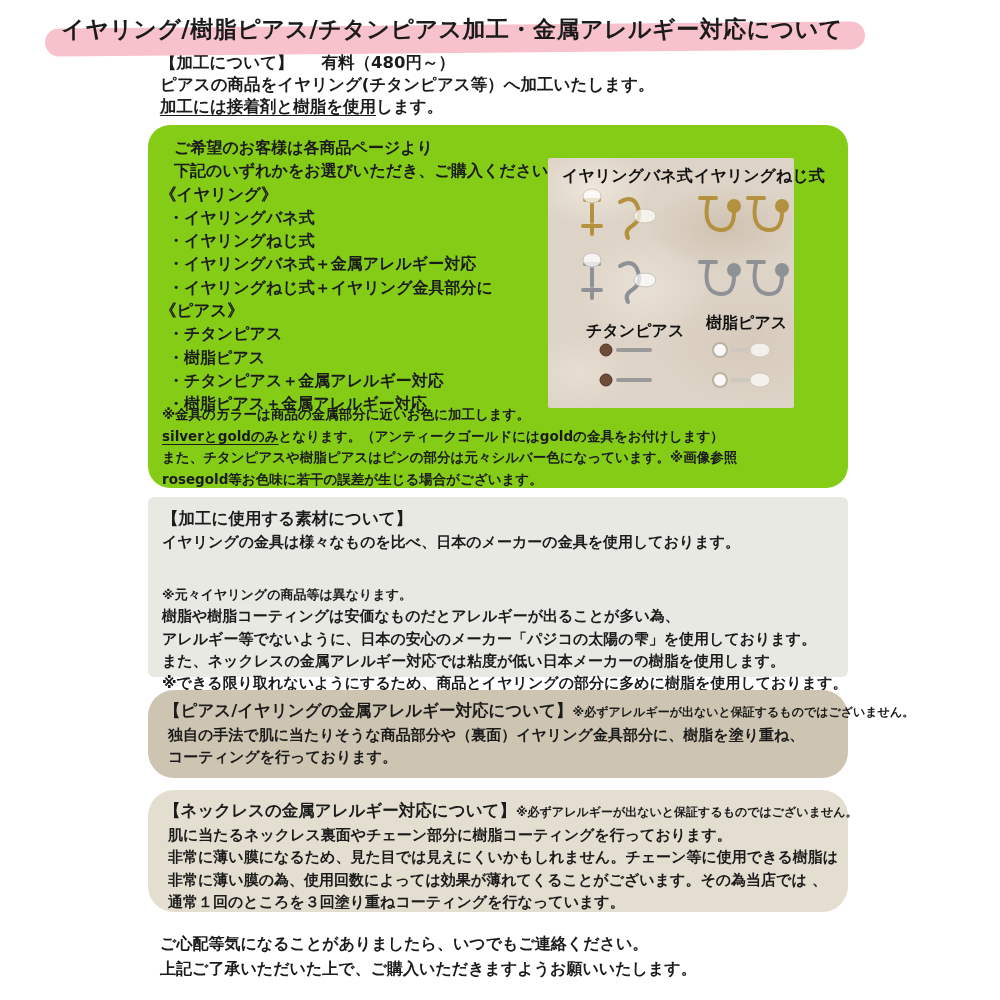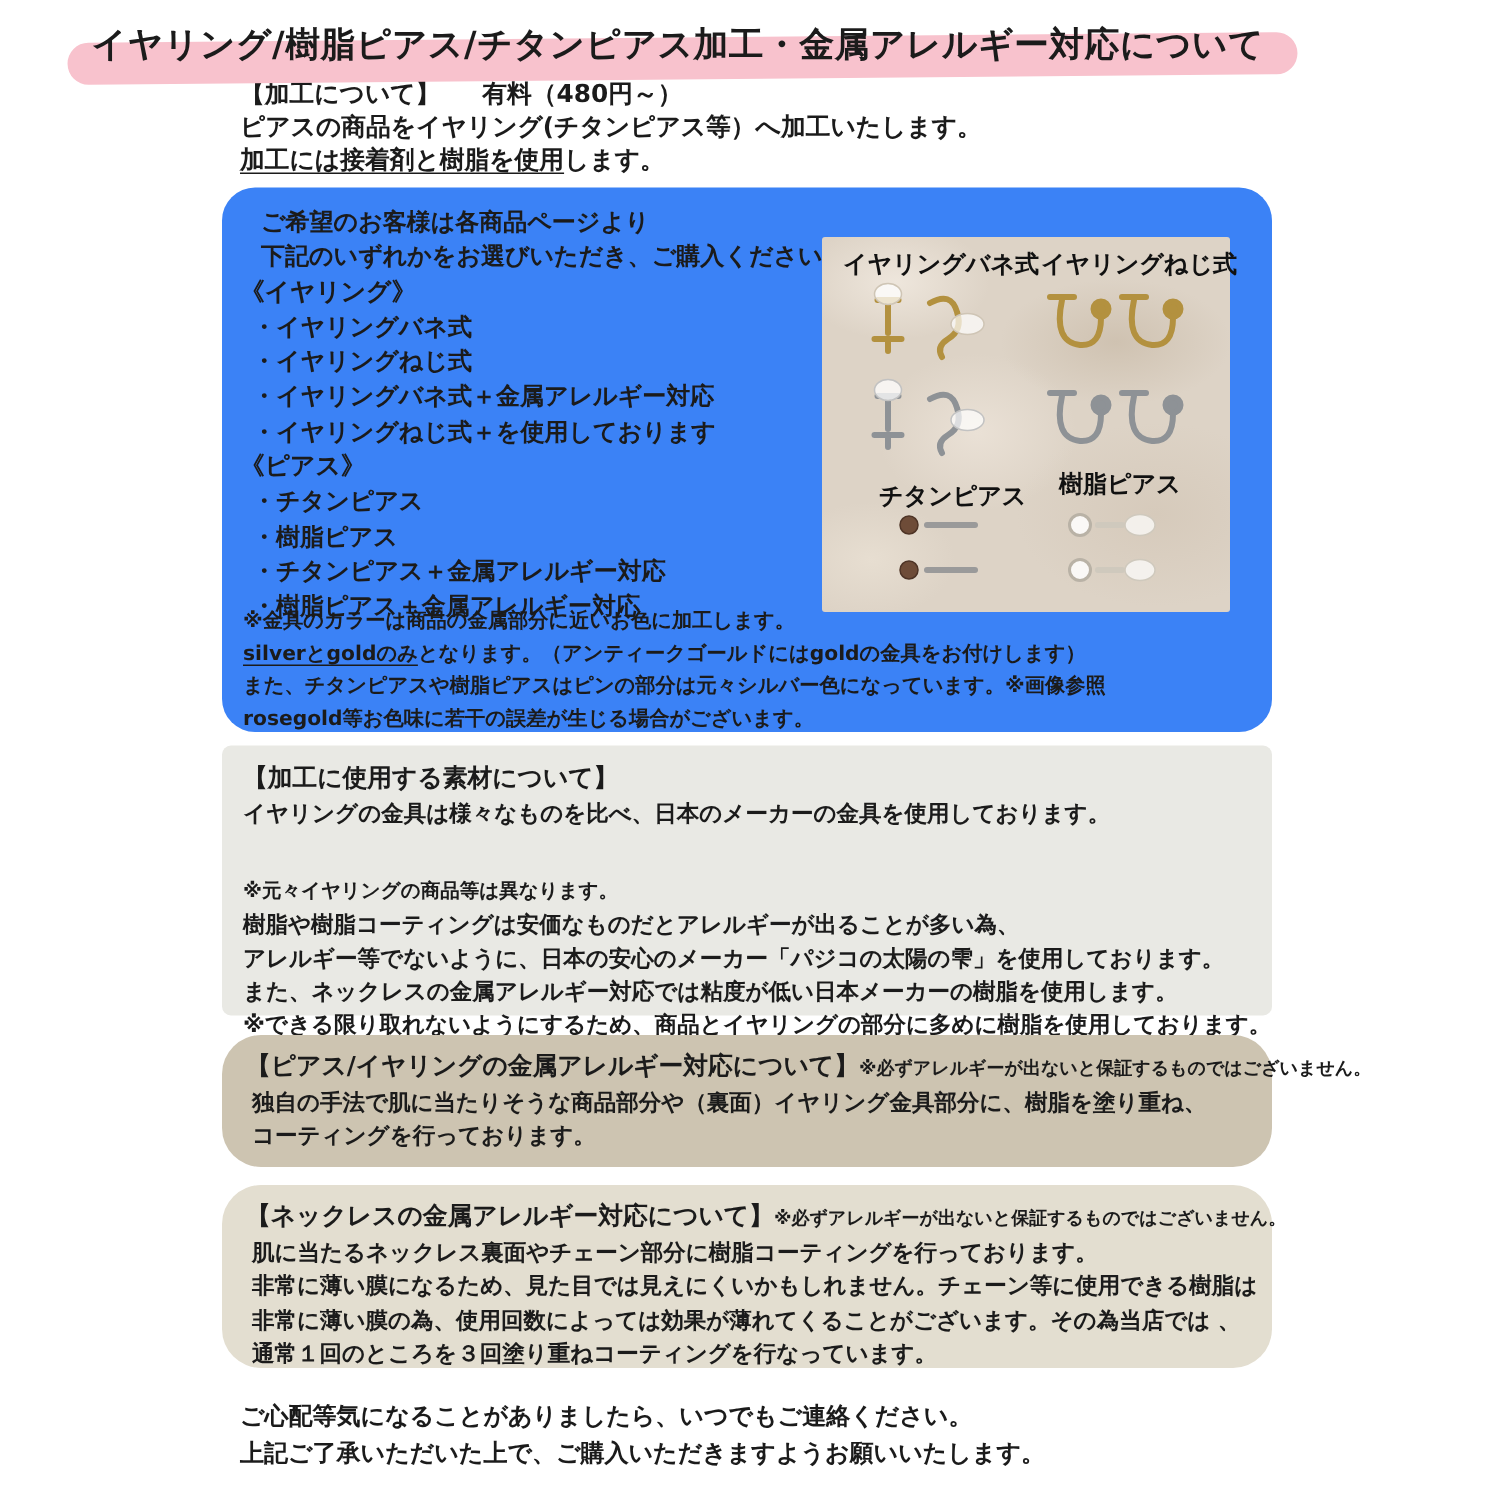--- a/index.html
+++ b/index.html
@@ -17,34 +17,34 @@
   .title .hl::after{
     content:"";position:absolute;left:-10px;right:-16px;top:13px;bottom:-6px;
     background:var(--hl-color,#f8c2cd);border-radius:14px;transform:rotate(-0.5deg);z-index:-1;
   }
   
   .intro{position:absolute;left:160px;top:52px;font-size:16.5px;font-weight:bold;line-height:22px;}
   .intro .price{margin-left:28px;}
   .u{text-decoration:underline;text-underline-offset:3px;}
   
   .box{position:absolute;left:148px;width:700px;border-radius:22px;}
-  .box1{top:125px;height:363px;background:#3b82f6;}
+  .box1{top:125px;height:363px;background:#84cc16;}
   .box2{top:497px;height:180px;background:#e9e9e4;border-radius:6px;}
   .box3{top:690px;height:88px;background:#cdc4b1;border-radius:26px;}
   .box4{top:790px;height:122px;background:#e3ded0;border-radius:26px;}
   
   .opt-list{position:absolute;left:12px;top:11px;font-weight:bold;}
   .opt-list .ln{font-size:16px;line-height:23.3px;white-space:nowrap;}
   .opt-list .ind{padding-left:14px;}
   .opt-list .grp{font-size:16.5px;padding-left:0;}
   .opt-list .item{padding-left:8px;}
   .opt-notes{position:absolute;left:14px;top:279px;font-size:13.5px;font-weight:600;line-height:21.5px;white-space:nowrap;}
   
   .photo{
-    position:absolute;left:400px;top:33px;width:272px;height:250px;border-radius:2px;
+    position:absolute;left:400px;top:33px;width:246px;height:250px;border-radius:2px;
     background-color:#ddd3c6;
     background-image:
       radial-gradient(ellipse 90px 55px at 18% 12%, #eee6dc 0%, rgba(238,230,220,0) 70%),
       radial-gradient(ellipse 110px 60px at 72% 28%, #cfc2b1 0%, rgba(207,194,177,0) 70%),
       radial-gradient(ellipse 95px 75px at 38% 52%, #eae1d6 0%, rgba(234,225,214,0) 70%),
       radial-gradient(ellipse 130px 85px at 82% 74%, #d6cabb 0%, rgba(214,202,187,0) 72%),
       radial-gradient(ellipse 80px 55px at 12% 86%, #e7ded1 0%, rgba(231,222,209,0) 70%);
   }
   .photo .plabel{position:absolute;font-size:16px;font-weight:bold;color:#111;white-space:nowrap;}
   .pl-1{left:14px;top:8px;}
@@ -86,21 +86,21 @@
   </div>
 
   <div class="box box1">
     <div class="opt-list">
       <div class="ln ind">ご希望のお客様は各商品ページより</div>
       <div class="ln ind">下記のいずれかをお選びいただき、ご購入ください。</div>
       <div class="ln grp">《イヤリング》</div>
       <div class="ln item">・イヤリングバネ式</div>
       <div class="ln item">・イヤリングねじ式</div>
       <div class="ln item">・イヤリングバネ式＋金属アレルギー対応</div>
-      <div class="ln item">・イヤリングねじ式＋を使用しております</div>
+      <div class="ln item">・イヤリングねじ式＋イヤリング金具部分に</div>
       <div class="ln grp">《ピアス》</div>
       <div class="ln item">・チタンピアス</div>
       <div class="ln item">・樹脂ピアス</div>
       <div class="ln item">・チタンピアス＋金属アレルギー対応</div>
       <div class="ln item">・樹脂ピアス＋金属アレルギー対応</div>
     </div>
     <div class="opt-notes">
       <div>※金具のカラーは商品の金属部分に近いお色に加工します。</div>
       <div>
         <span class="u" style="font-weight:bold">silverとgoldのみ</span><span>となります。（アンティークゴールドにはgoldの金具をお付けします）</span>

